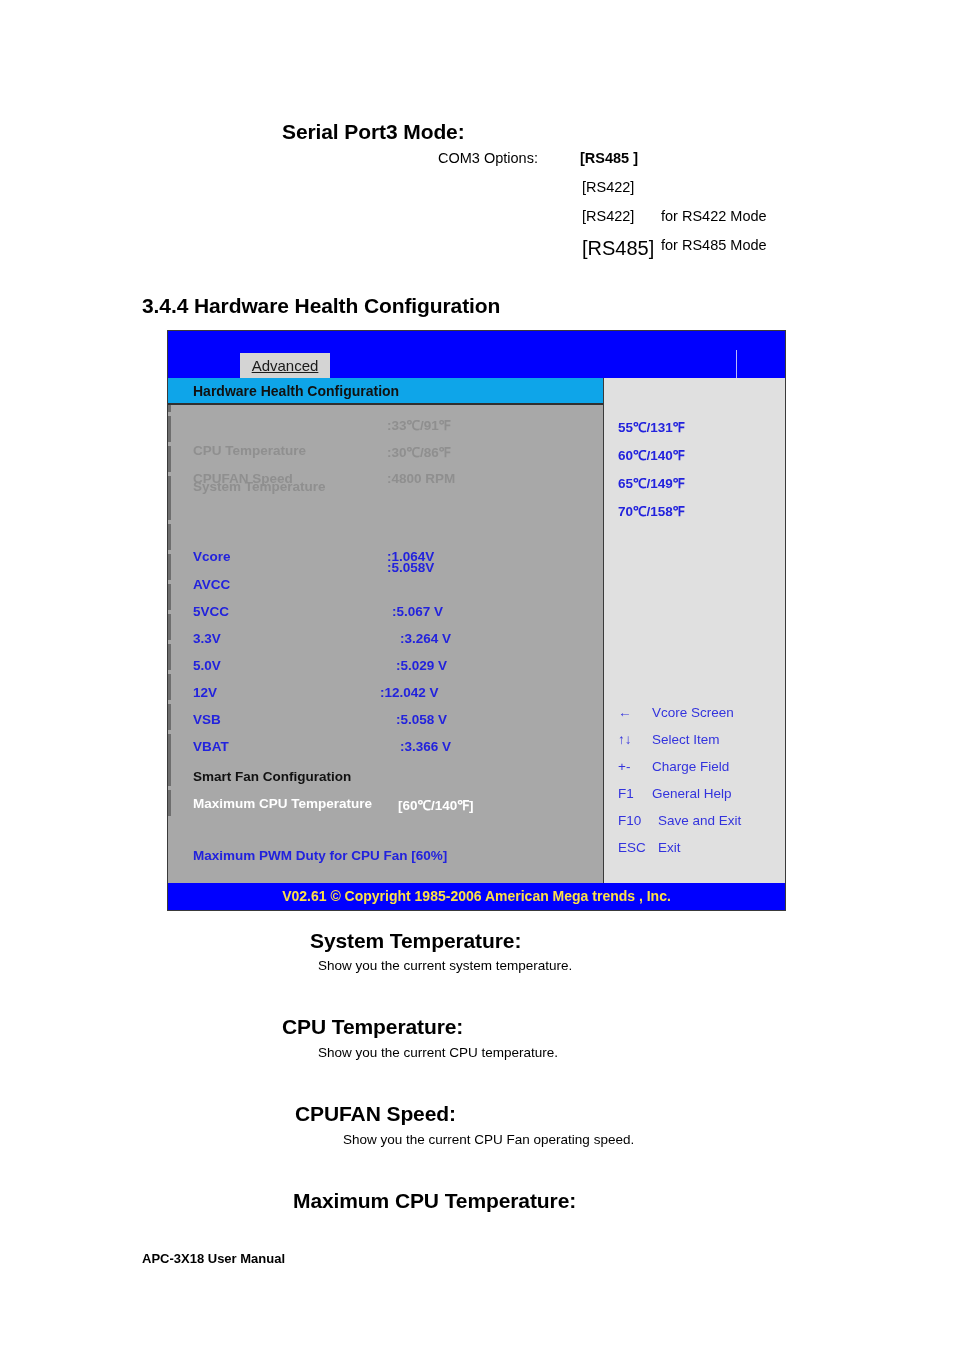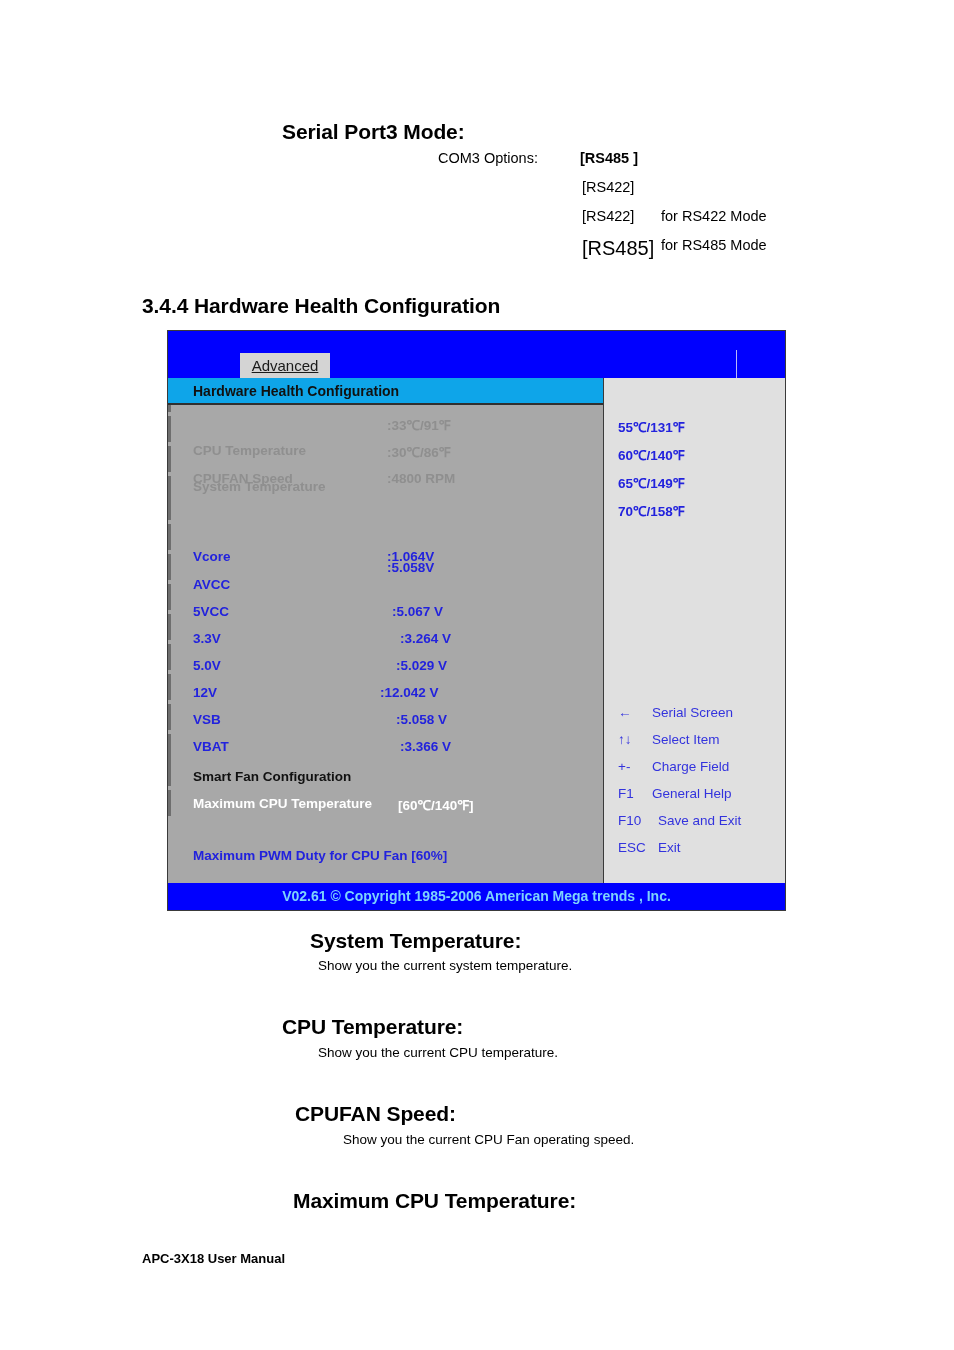--- a/index.html
+++ b/index.html
@@ -198,21 +198,21 @@
   }
 
   
   #bios-footer {
     position: absolute;
     left: 0;
     bottom: 0;
     width: 100%;
     height: 27px;
     background: #0000ff;
-    color: #7dd3fc;
+    color: #fde047;
     font-size: 14px;
     font-weight: bold;
     text-align: center;
     line-height: 27px;
   }
 </style>
 </head>
 <body>
 
 <div class="doc-head" id="serial-port-title">Serial Port3 Mode:</div>
@@ -297,21 +297,21 @@
       <div class="bios-row bios-label blue" style="top:446px;">Maximum PWM Duty for CPU Fan [60%]</div>
     </div>
 
     <div id="bios-side">
       <div class="side-row" style="top:40px;">55℃/131℉</div>
       <div class="side-row" style="top:68px;">60℃/140℉</div>
       <div class="side-row" style="top:96px;">65℃/149℉</div>
       <div class="side-row" style="top:124px;">70℃/158℉</div>
 
       <div class="help-row help-key" style="top:327px;">←</div>
-      <div class="help-row help-txt" style="top:327px;">Serial Screen</div>
+      <div class="help-row help-txt" style="top:327px;">Vcore Screen</div>
 
       <div class="help-row help-key" style="top:354px;">↑↓</div>
       <div class="help-row help-txt" style="top:354px;">Select Item</div>
 
       <div class="help-row help-key" style="top:381px;">+-</div>
       <div class="help-row help-txt" style="top:381px;">Charge Field</div>
 
       <div class="help-row help-key" style="top:408px;">F1</div>
       <div class="help-row help-txt" style="top:408px;">General Help</div>
 

